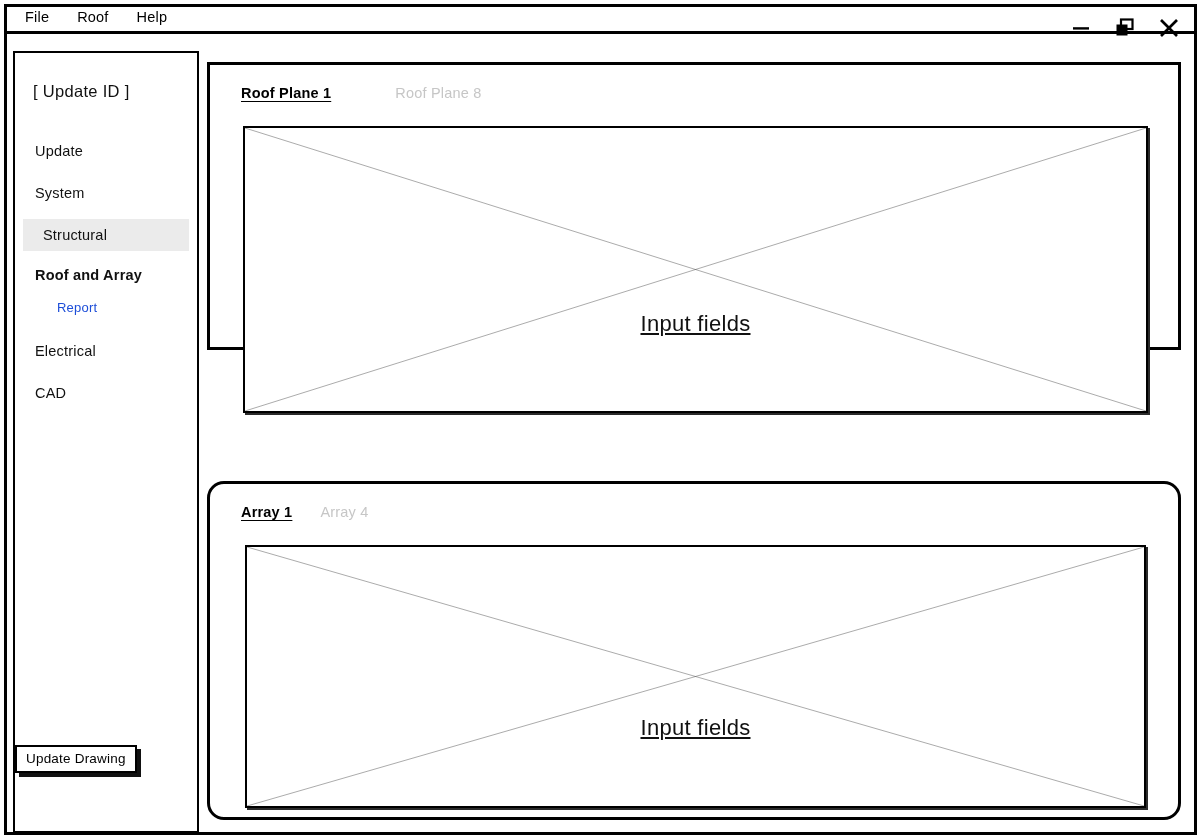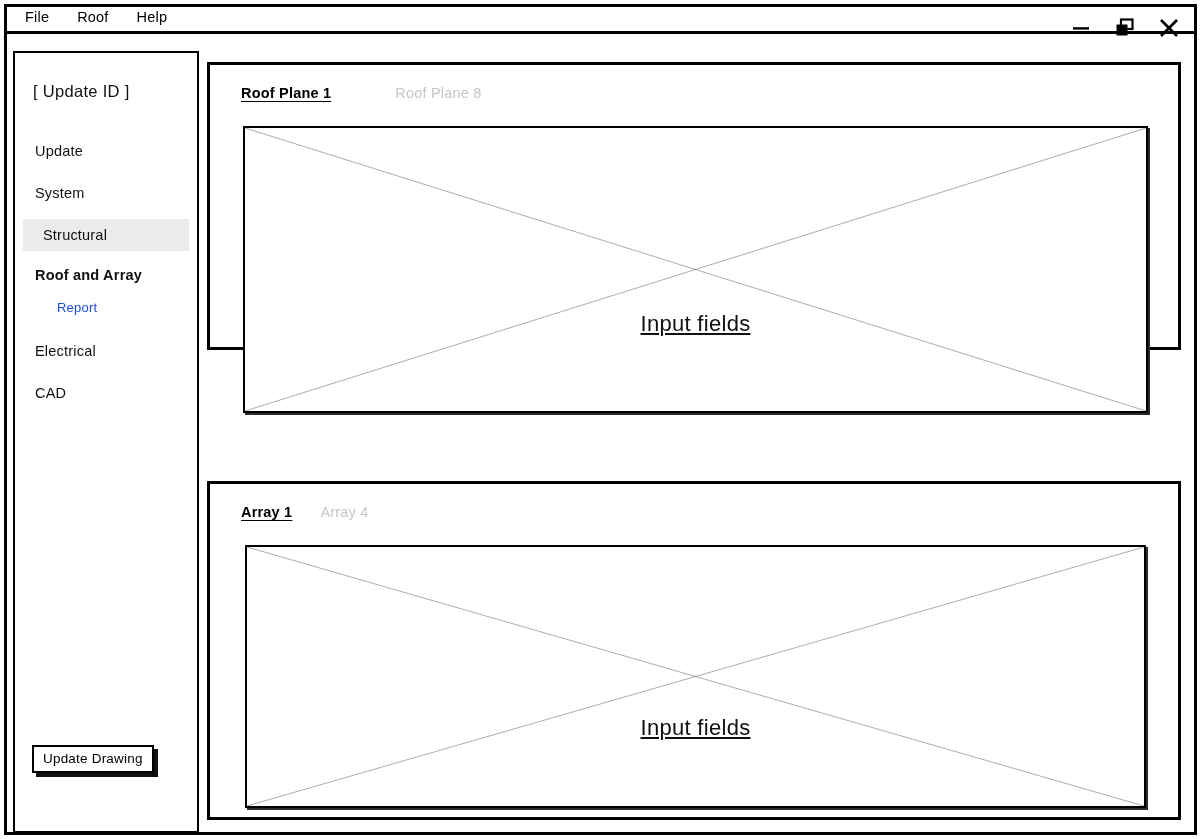--- a/index.html
+++ b/index.html
@@ -136,21 +136,21 @@
   .nav-item.sub-disabled {
     padding-left: 42px;
     color: #1d4ed8;
     font-size: 13px;
     margin-bottom: 14px;
     height: 28px;
   }
 
   .update-btn-wrap {
     position: absolute;
-    left: 17px;
+    left: 0;
     bottom: 58px;
   }
 
   .update-btn {
     position: relative;
     display: inline-block;
     border: 2px solid #000000;
     background: #ffffff;
     padding: 4px 9px 5px 9px;
     font-size: 13.5px;
@@ -171,21 +171,21 @@
 
   .panel {
     position: absolute;
     left: 0;
     right: 8px;
     border: 3px solid #000000;
     background: #ffffff;
   }
 
   .panel-top { top: 11px; height: 288px; }
-  .panel-bottom { top: 430px; bottom: 9px; }
+  .panel-bottom { top: 430px; bottom: 9px; border-radius: 17px; }
 
   .tabs {
     position: absolute;
     left: 31px;
     top: 20px;
     display: flex;
     align-items: baseline;
   }
 
   .tab {

